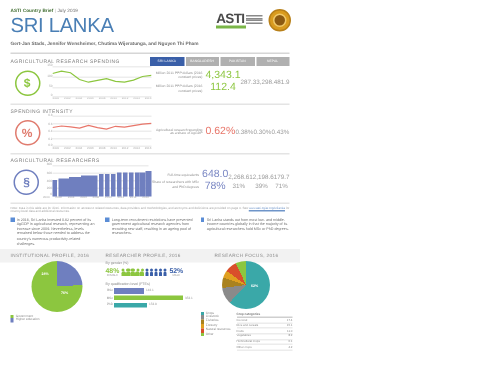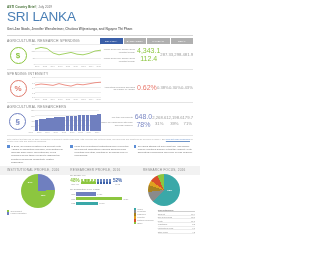--- a/index.html
+++ b/index.html
@@ -136,20 +136,37 @@
 
   <div class="header">
     <div class="brief-line">
       <b>ASTI Country Brief</b>
       <span class="brief-sep">|</span>
       <span>July 2019</span>
     </div>
     <div class="country-title">SRI LANKA</div>
     <div class="authors">Gert-Jan Stads, Jennifer Wensheimer, Chutima Wijeratunga, and Nguyen Thi Pham</div>
 
+    <div class="logo-wrap">
+      <div>
+        <div class="asti-logo">
+          <span class="asti-word">ASTI</span>
+          <span class="asti-bars">
+              <i></i>
+              <i></i>
+              <i></i>
+              <i></i>
+            </span>
+        </div>
+        <div class="asti-underline"></div>
+      </div>
+      <div class="seal">
+        <div class="inner"></div>
+      </div>
+    </div>
   </div>
   <div class="header-rule"></div>
 
   <div class="tabrow">
     <div class="tab active">SRI LANKA</div>
     <div class="tab inactive">BANGLADESH</div>
     <div class="tab inactive">PAKISTAN</div>
     <div class="tab inactive">NEPAL</div>
   </div>
 

